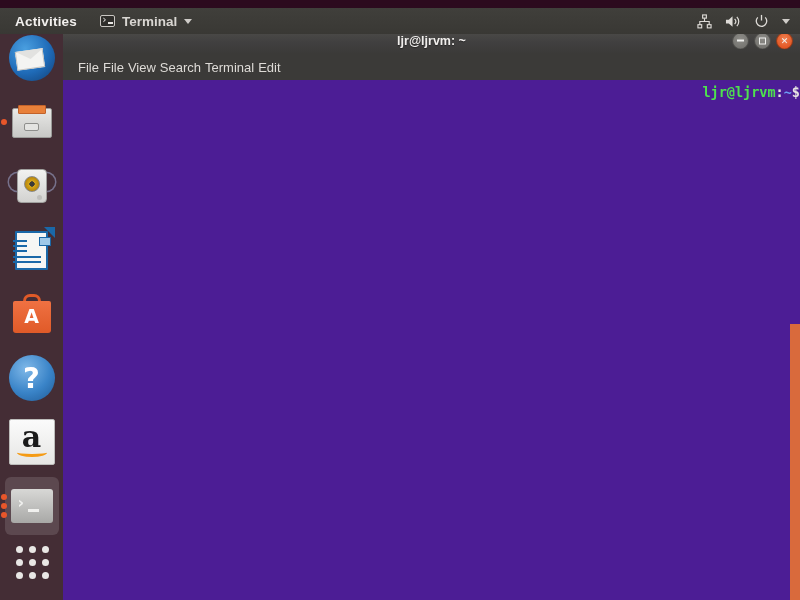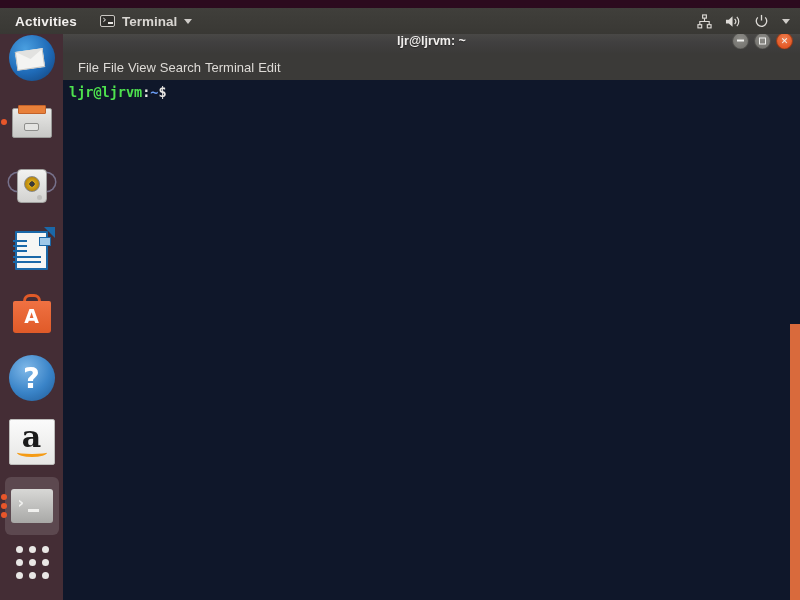--- a/index.html
+++ b/index.html
@@ -311,22 +311,23 @@
     flex: 0 0 auto;
   }
   .menu-item {
     color: #dedbd7; font-size: 13px;
     padding: 2px 2px;
   }
 
   #term-body {
     position: relative;
     flex: 1 1 auto;
-    background: #0f172a;
+    background: #4c1d95;
     overflow: hidden;
+    text-align: right;
   }
   #term-text {
     padding: 4px 0 0 6px;
     font-family: "DejaVu Sans Mono", monospace;
     font-size: 13.5px;
     line-height: 17px;
     white-space: pre;
   }
   .p-user { color: #4ee24e; font-weight: bold; }
   .p-colon { color: #e8e6e3; font-weight: bold; }

